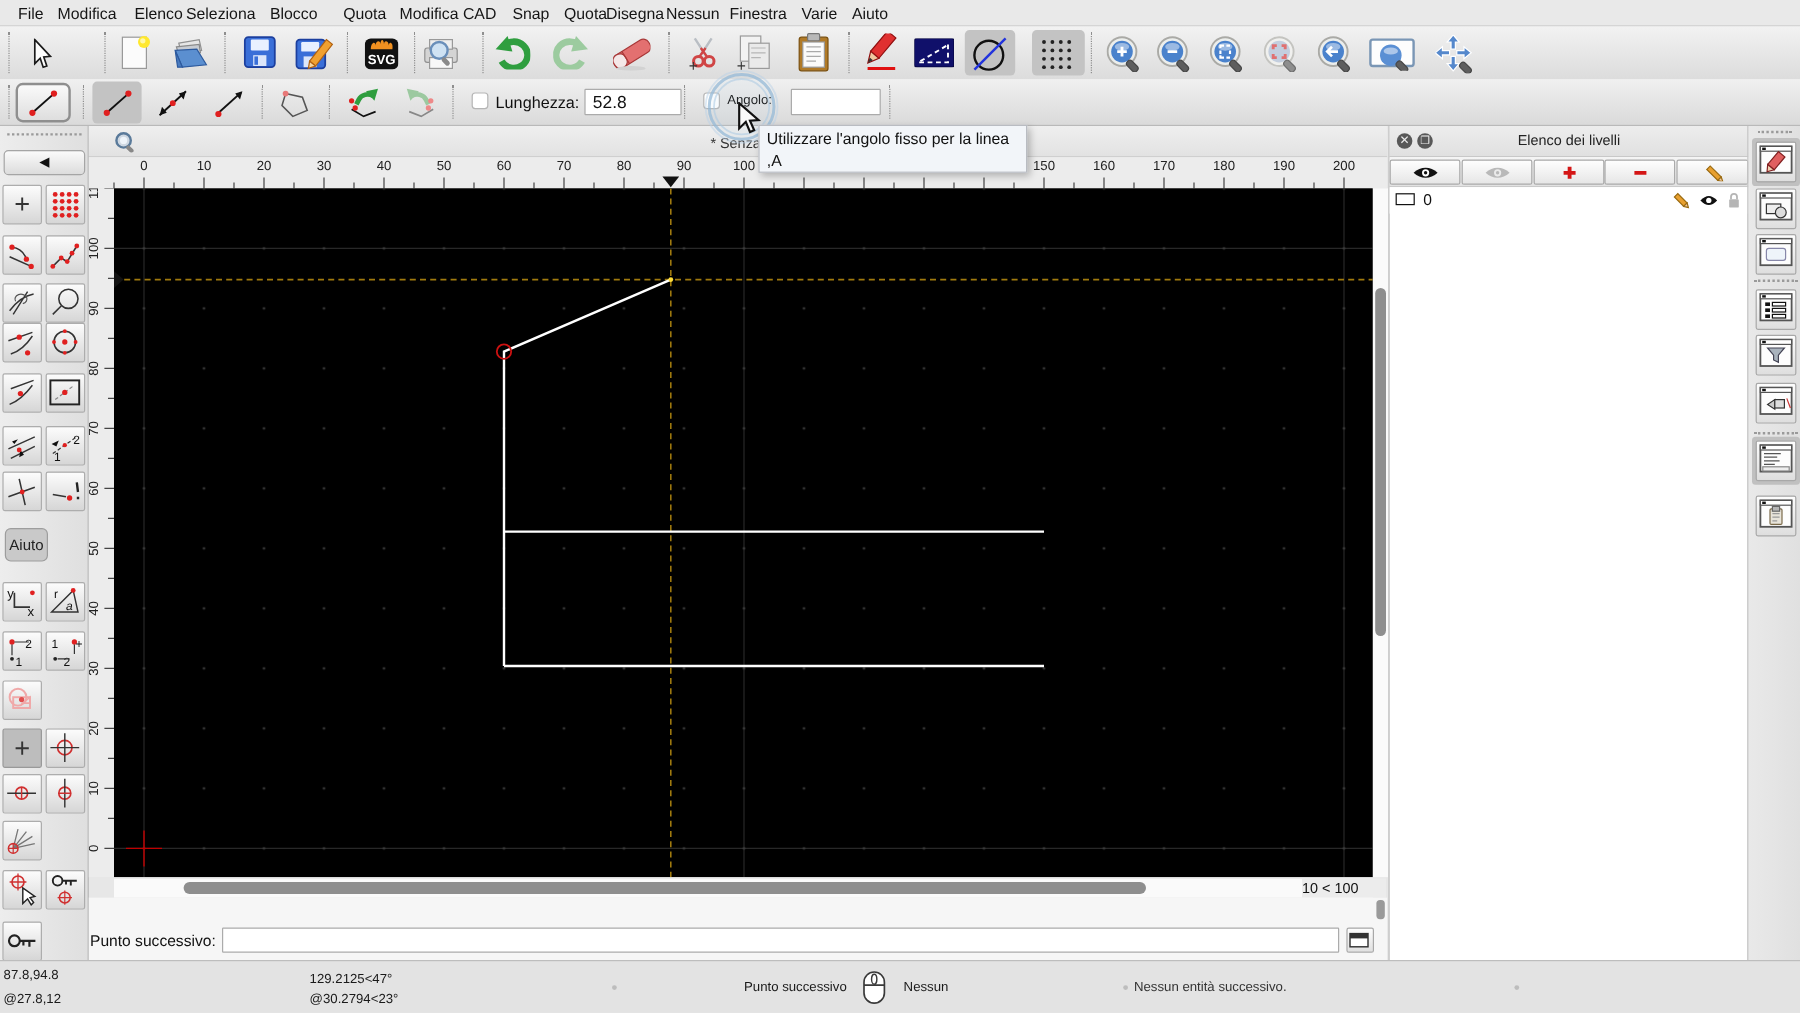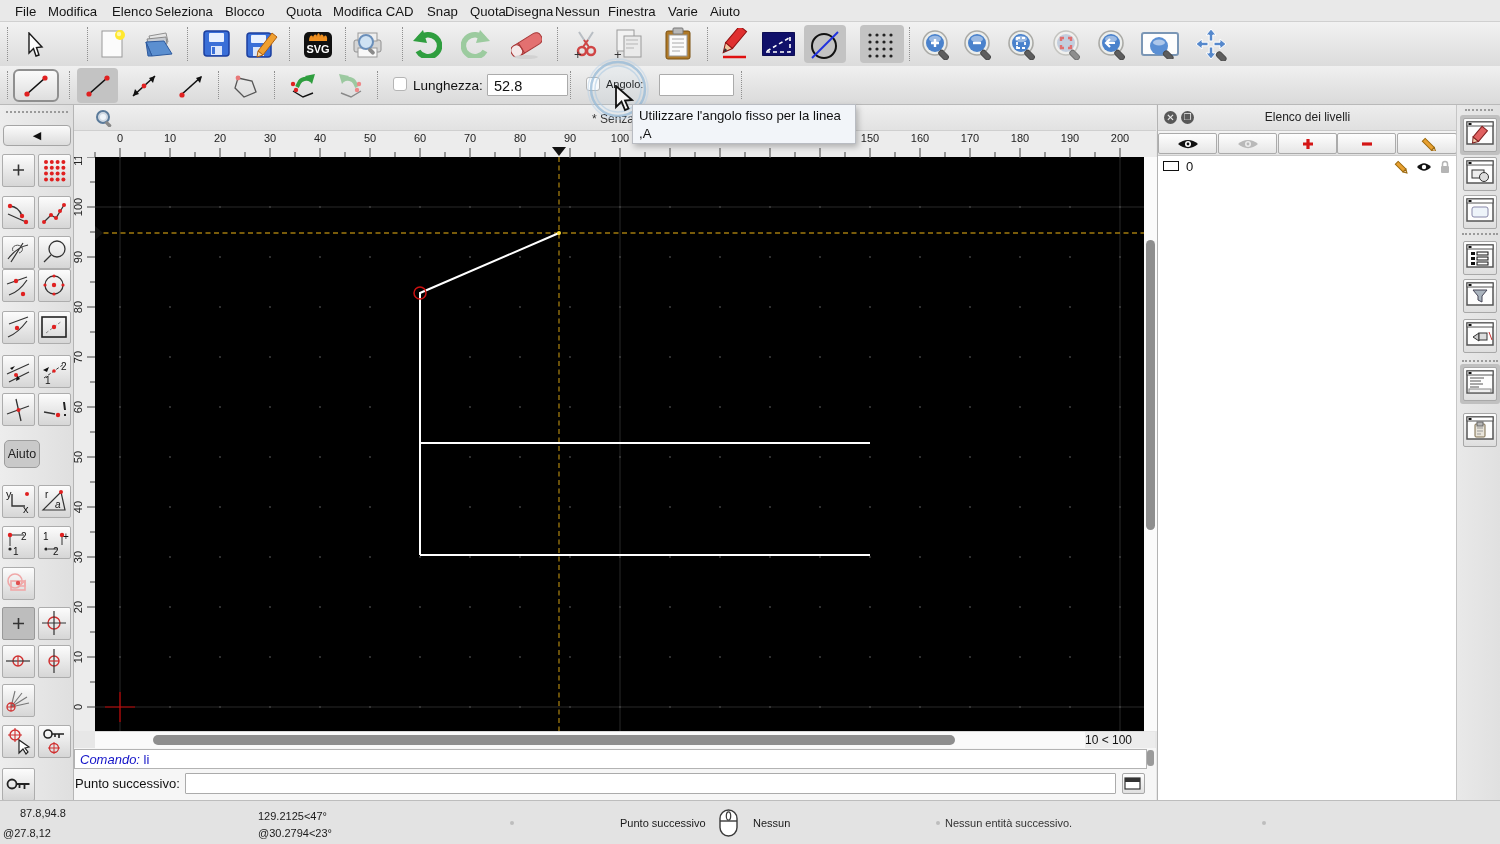--- a/index.html
+++ b/index.html
@@ -508,21 +508,20 @@
     </svg>
   </div>
 <div class="ab" style="left:95px;top:731px;width:1049px;height:17px;background:#fafafa;border-top:1px solid #d8d8d8">
     <div class="ab" style="left:58px;top:3px;width:802px;height:10px;background:#8e8e8e;border-radius:5px"></div>
   </div>
 <div class="ab" style="left:1144px;top:157px;width:13px;height:574px;background:#fafafa">
     <div class="ab" style="left:2px;top:83px;width:9px;height:290px;background:#8e8e8e;border-radius:5px"></div>
   </div>
 <div class="ab" style="left:1085px;top:732px;width:70px;height:16px;background:#ececec;font-size:12px;color:#111;padding-top:1px">10 &lt; 100</div>
 <div class="ab" id="cmdarea">
-<div class="ab" style="left:0px;top:1px;width:1073px;height:20px;background:#fff;border:1px solid #b3b3b3;font-size:13px;padding:2px 0 0 5px;color:#1414c8"><i>Comando:</i> li</div>
 <div class="ab" style="left:1073px;top:2px;width:7px;height:16px;background:#9a9a9a;border-radius:3px"></div>
 <div class="ab" style="left:1px;top:28px;font-size:13px;color:#111">Punto successivo:</div>
 <div class="fld" style="left:111px;top:25px;width:931px;height:21px"></div>
 <div class="ab" style="left:1048px;top:25px;width:23px;height:21px;background:linear-gradient(#fdfdfd,#e0e0e0);border:1px solid #a8a8a8;border-radius:2px"><svg width="19" height="19" viewBox="0 0 19 19" style="">
         <rect x="2" y="4" width="15" height="11" fill="#fff" stroke="#333" stroke-width="1.2"></rect>
         <rect x="2" y="4" width="15" height="4" fill="#333"></rect>
       </svg></div>
 </div>
 <div class="ab" id="rdock">
 <div class="ab" style="left:0;top:0;width:299px;height:26px;background:linear-gradient(#ededed,#e0e0e0);border-bottom:1px solid #c8c8c8">
@@ -646,21 +645,21 @@
         <rect x="3" y="3" width="26" height="4" fill="#fff" stroke="#555" stroke-width="1"></rect>
         <rect x="4.5" y="4" width="3" height="2" fill="#111"></rect>
         <rect x="11" y="10" width="10" height="13" rx="1" fill="#e8e4da" stroke="#7a6a4a"></rect>
         <rect x="13" y="8" width="6" height="4" fill="#b5b5b5" stroke="#666"></rect>
         <path d="M13,14 h6 M13,17 h6 M13,20 h4" stroke="#999"></path>
       </svg></div>
     <div class="ab" style="left:5px;top:128px;width:36px;border-top:2px dotted #9a9a9a"></div>
     <div class="ab" style="left:5px;top:255px;width:36px;border-top:2px dotted #9a9a9a"></div>
 </div>
 <div class="ab" id="statusbar">
-<div class="ab" style="left:20px;top:6px">87.8,94.8</div>
+<div class="ab" style="left:3px;top:6px">87.8,94.8</div>
 <div class="ab" style="left:3px;top:26px">@27.8,12</div>
 <div class="ab" style="left:258px;top:9px">129.2125&lt;47°</div>
 <div class="ab" style="left:258px;top:26px">@30.2794&lt;23°</div>
 <div class="ab" style="left:620px;top:16px">Punto successivo</div>
 <div class="ab" style="left:718px;top:8px"><svg width="22" height="28" viewBox="0 0 22 28" style="">
         <rect x="2" y="1" width="17" height="26" rx="8.5" fill="#fff" stroke="#3a3a3a" stroke-width="1.4"></rect>
         <path d="M2,12 H19" stroke="#3a3a3a" stroke-width="1.4"></path>
         <ellipse cx="10.5" cy="7" rx="2.2" ry="4.2" fill="#fff" stroke="#3a3a3a" stroke-width="1.2"></ellipse>
       </svg></div>
 <div class="ab" style="left:753px;top:16px">Nessun</div>

